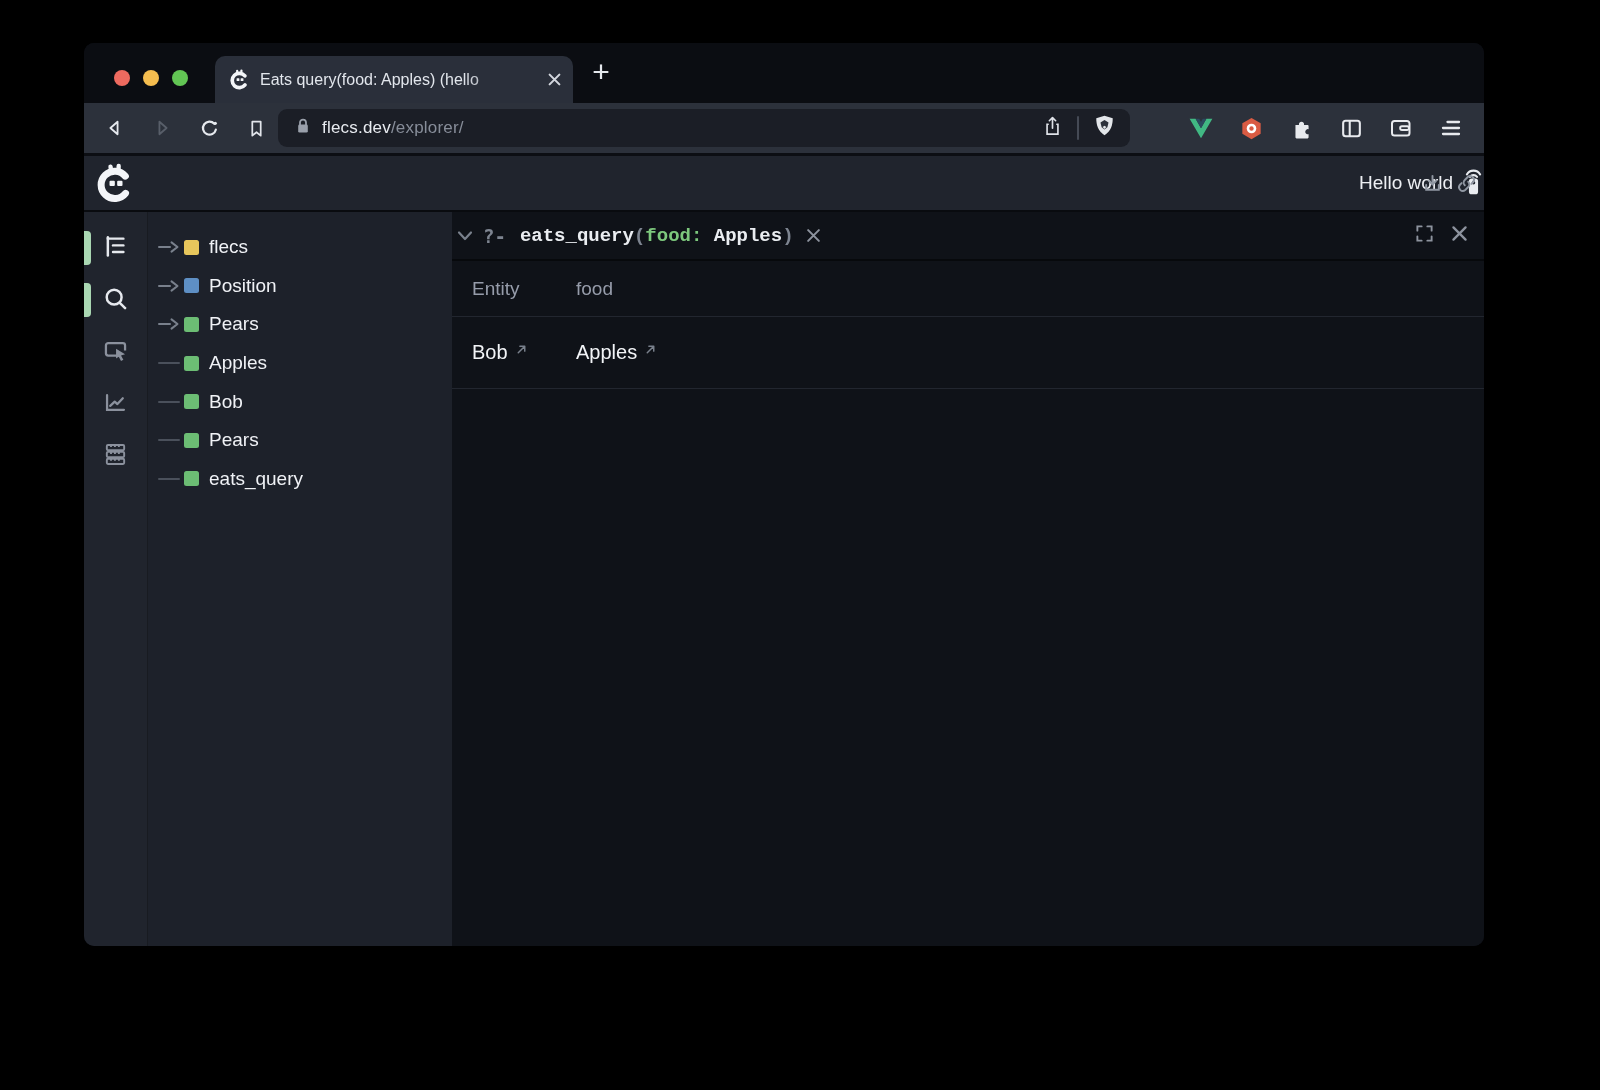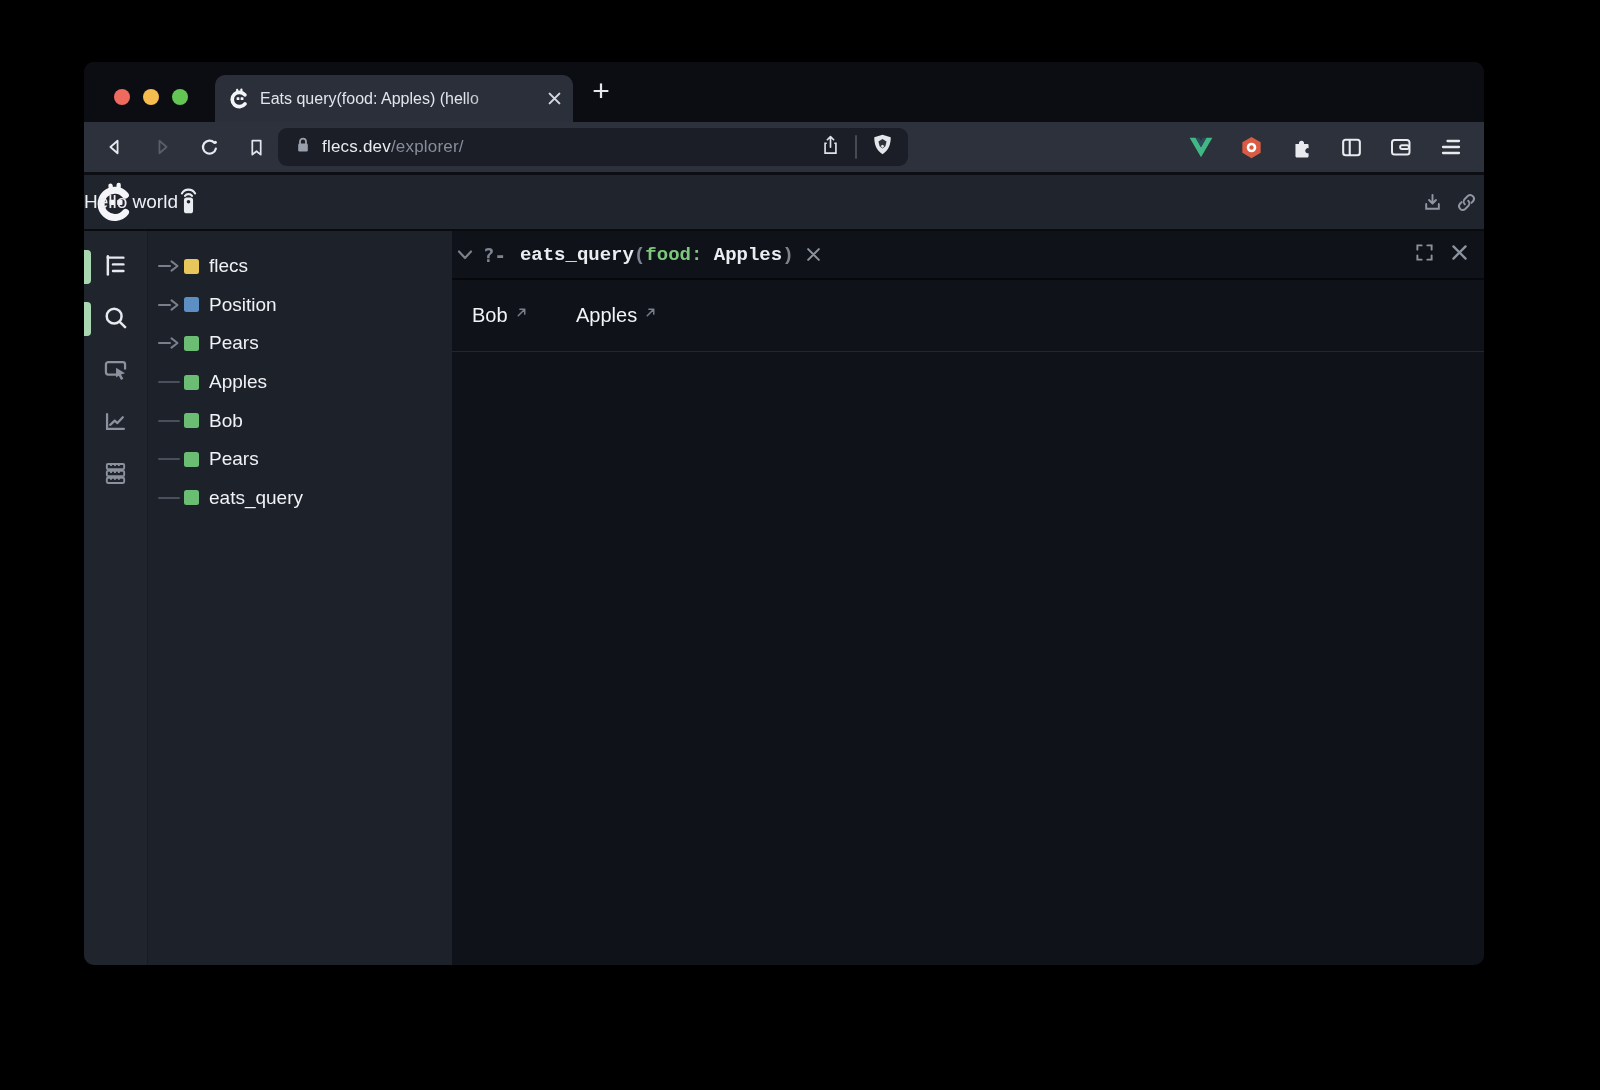--- a/index.html
+++ b/index.html
@@ -1,19 +1,19 @@
 <!DOCTYPE html>
 <html><head>
 <meta charset="utf-8">
 <style>
   * { margin:0; padding:0; box-sizing:border-box; }
   html,body { width:1600px; height:1090px; background:#000; font-family:"Liberation Sans", sans-serif; overflow:hidden; }
 
   .window {
-    position:absolute; left:84px; top:62px; width:1400px; height:903px;
+    position:absolute; left:84px; top:43px; width:1400px; height:903px;
     background:#0f1218; border-radius:10px; overflow:hidden;
     box-shadow:0 25px 70px rgba(0,0,0,.7);
   }
 
   
   .titlebar { position:relative; height:60px; background:#0b0d12; }
   .traffic { position:absolute; left:30px; top:27px; display:flex; gap:13px; }
   .traffic span { width:16px; height:16px; border-radius:50%; display:block; }
 
   .tab {
@@ -32,39 +32,39 @@
     position:absolute; left:500px; top:12px; width:34px; height:36px;
     color:#e4e7ec; font-size:30px; font-weight:200; line-height:34px; text-align:center;
   }
 
   
   .navbar { height:50px; background:#2c313b; display:flex; align-items:center; padding:0 20px 0 19px; }
   .nav-icon { width:24px; height:24px; display:flex; align-items:center; justify-content:center; }
   .nav-icon + .nav-icon { margin-left:23px; }
   .bookmark-slot { margin-left:109px; }
   .urlbar {
-    margin-left:10px; width:630px; height:38px; background:#1b1e26; border-radius:9px;
+    margin-left:10px; width:852px; height:38px; background:#1b1e26; border-radius:9px;
     display:flex; align-items:center; padding:0 14px 0 17px;
   }
   .url-text { margin-left:11px; font-size:17px; color:#e8ebf0; letter-spacing:.2px; }
   .url-text .path { color:#878d99; }
   .url-right { margin-left:auto; display:flex; align-items:center; gap:14px; }
   .url-divider { width:2px; height:24px; background:#454a55; border-radius:1px; }
   .ext-icons { margin-left:auto; display:flex; align-items:center; gap:24px; }
   .ext-icon { width:26px; height:26px; display:flex; align-items:center; justify-content:center; }
 
   .hdivider { height:3px; background:#0c0e13; }
   .hdivider2 { height:2px; background:#090b0f; }
 
   
   .appheader { position:relative; height:54px; background:#20242d; display:flex; align-items:center; }
   .app-logo { position:absolute; left:11px; top:7px; }
   .app-title-wrap {
     position:absolute; left:0; right:0; top:0; bottom:0;
-    display:flex; align-items:center; justify-content:flex-start; gap:0;
+    display:flex; align-items:center; justify-content:flex-end; gap:10px;
   }
   .app-title { color:#edeff3; font-size:19px; }
   .appheader-right { position:absolute; right:6px; top:0; bottom:0; display:flex; align-items:center; gap:10px; }
   .appheader-right .hicon { width:24px; height:24px; display:flex; align-items:center; justify-content:center; }
 
   
   .body { display:flex; height:734px; }
 
   .iconbar {
     position:relative; width:64px; background:#20242d; flex:0 0 auto;
@@ -409,20 +409,24 @@
               </svg>
           </span>
           <span>
             <svg width="17" height="17" viewBox="0 0 14 14">
                 <path d="M2 2 L12 12 M12 2 L2 12" stroke="#8d939e" stroke-width="1.9" stroke-linecap="round"></path>
               </svg>
           </span>
         </span>
       </div>
 
+      <div class="thead">
+        <span>Entity</span>
+        <span>food</span>
+      </div>
 
       <div class="trow">
         <span class="cell">
           <span>Bob</span>
           <svg width="13" height="13" viewBox="0 0 16 16">
               <path d="M4 12 L12 4 M6 4 H12 V10" fill="none" stroke="#79808c" stroke-width="1.8" stroke-linecap="round" stroke-linejoin="round"></path>
             </svg>
         </span>
         <span class="cell">
           <span>Apples</span>

